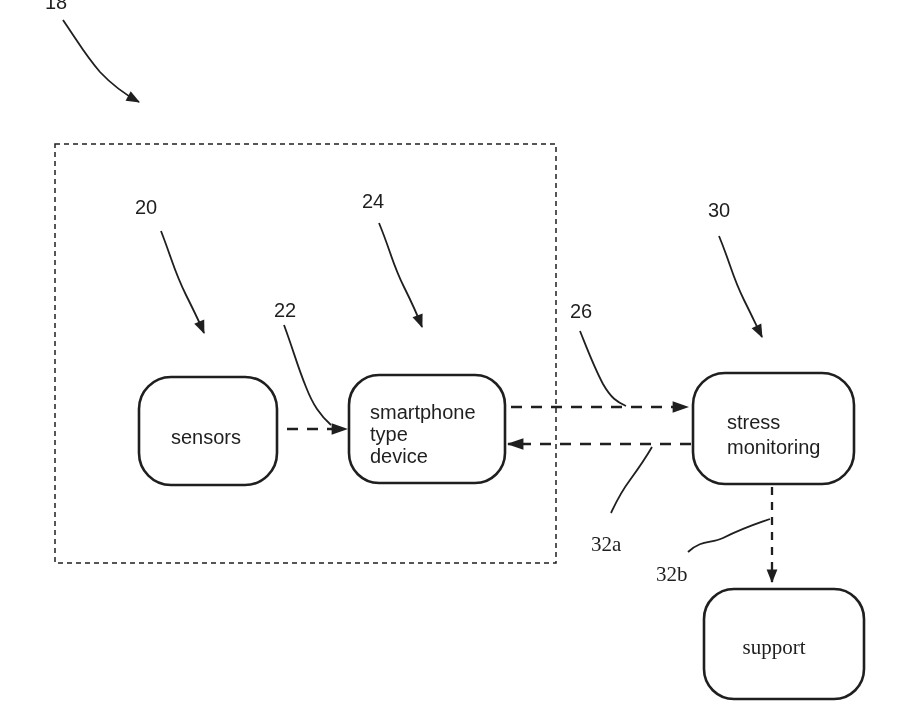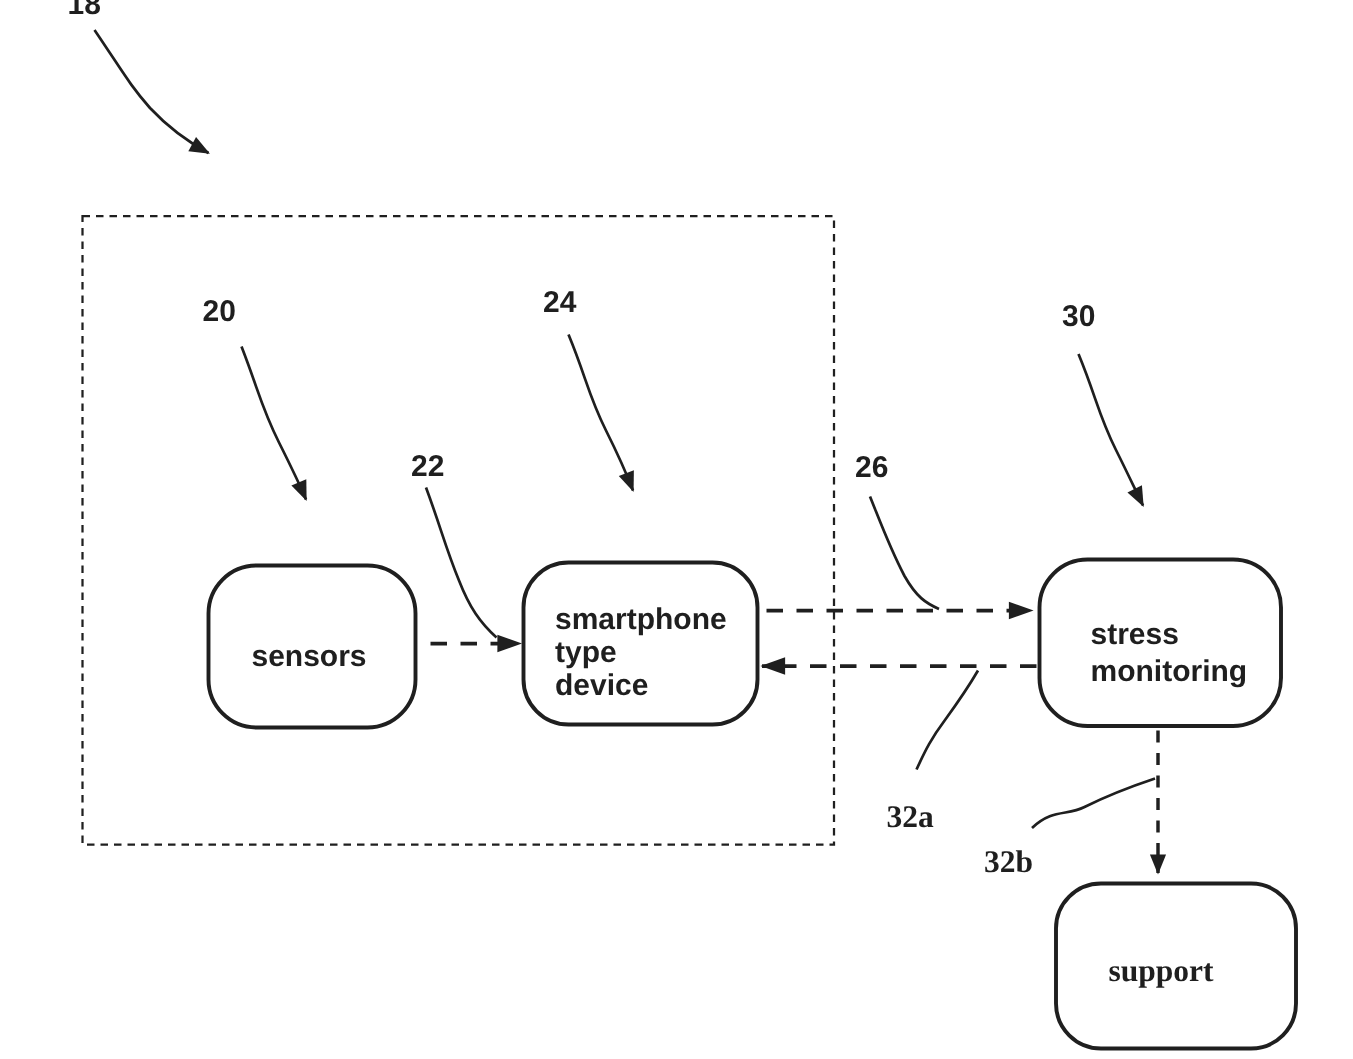--- a/index.html
+++ b/index.html
@@ -4,21 +4,20 @@
 <style>
   :root { --ink: #1f1f1f; --bg: #ffffff; }
   html, body { margin: 0; padding: 0; }
   body { background: var(--bg); font-family: "Liberation Sans", sans-serif; }
   .page {
     position: relative;
     width: 902px;
     height: 706px;
     background: var(--bg);
     overflow: hidden;
-    font-weight: bold;
   }
   svg { position: absolute; left: 0; top: 0; }
   .stroke { stroke: var(--ink); fill: none; stroke-linecap: butt; }
   .box { stroke-width: 2.6; fill: var(--bg); }
   .enclosure { stroke-width: 1.5; stroke-dasharray: 5 4; }
   .dashline { stroke-width: 2.5; stroke-dasharray: 11 9; }
   .dashline-v { stroke-width: 2.3; stroke-dasharray: 8 7; }
   .leader { stroke-width: 1.8; }
   .head { fill: var(--ink); stroke: none; }
   text { fill: var(--ink); }

